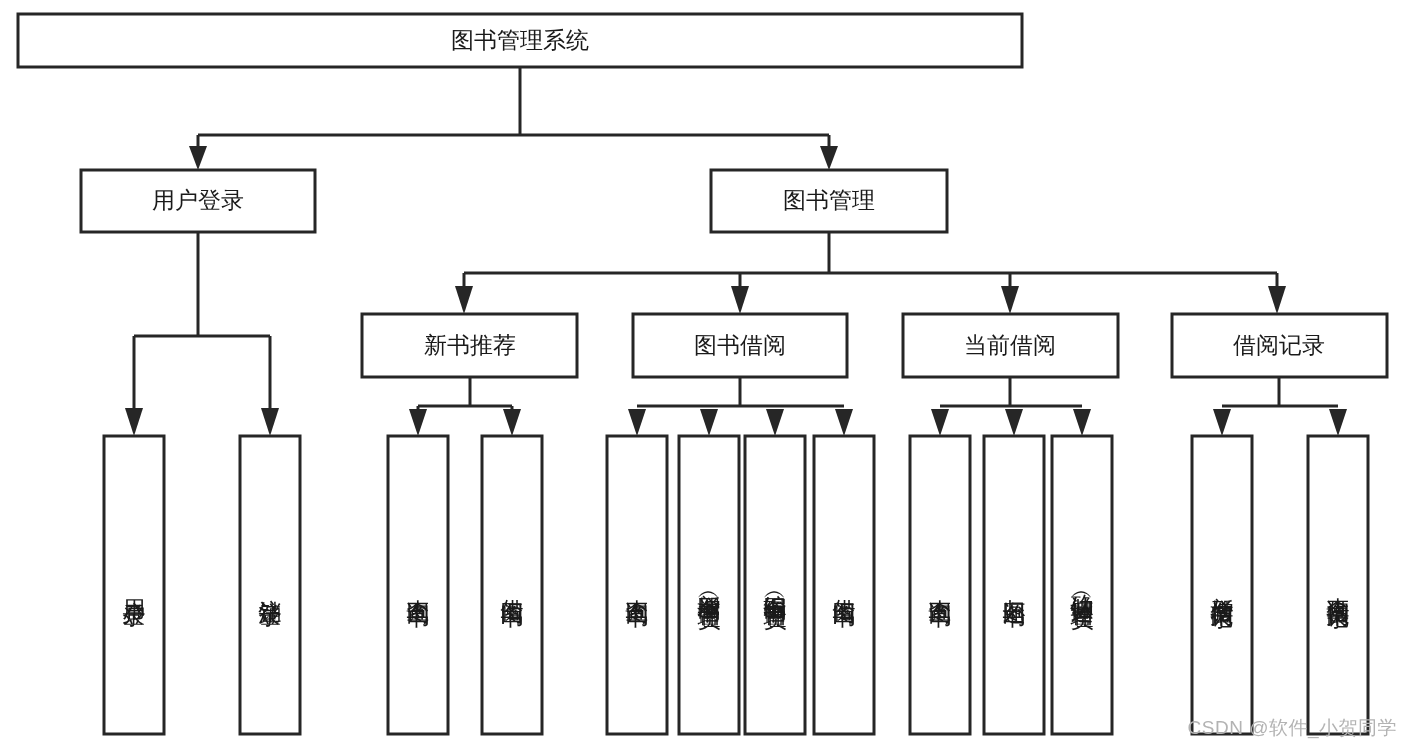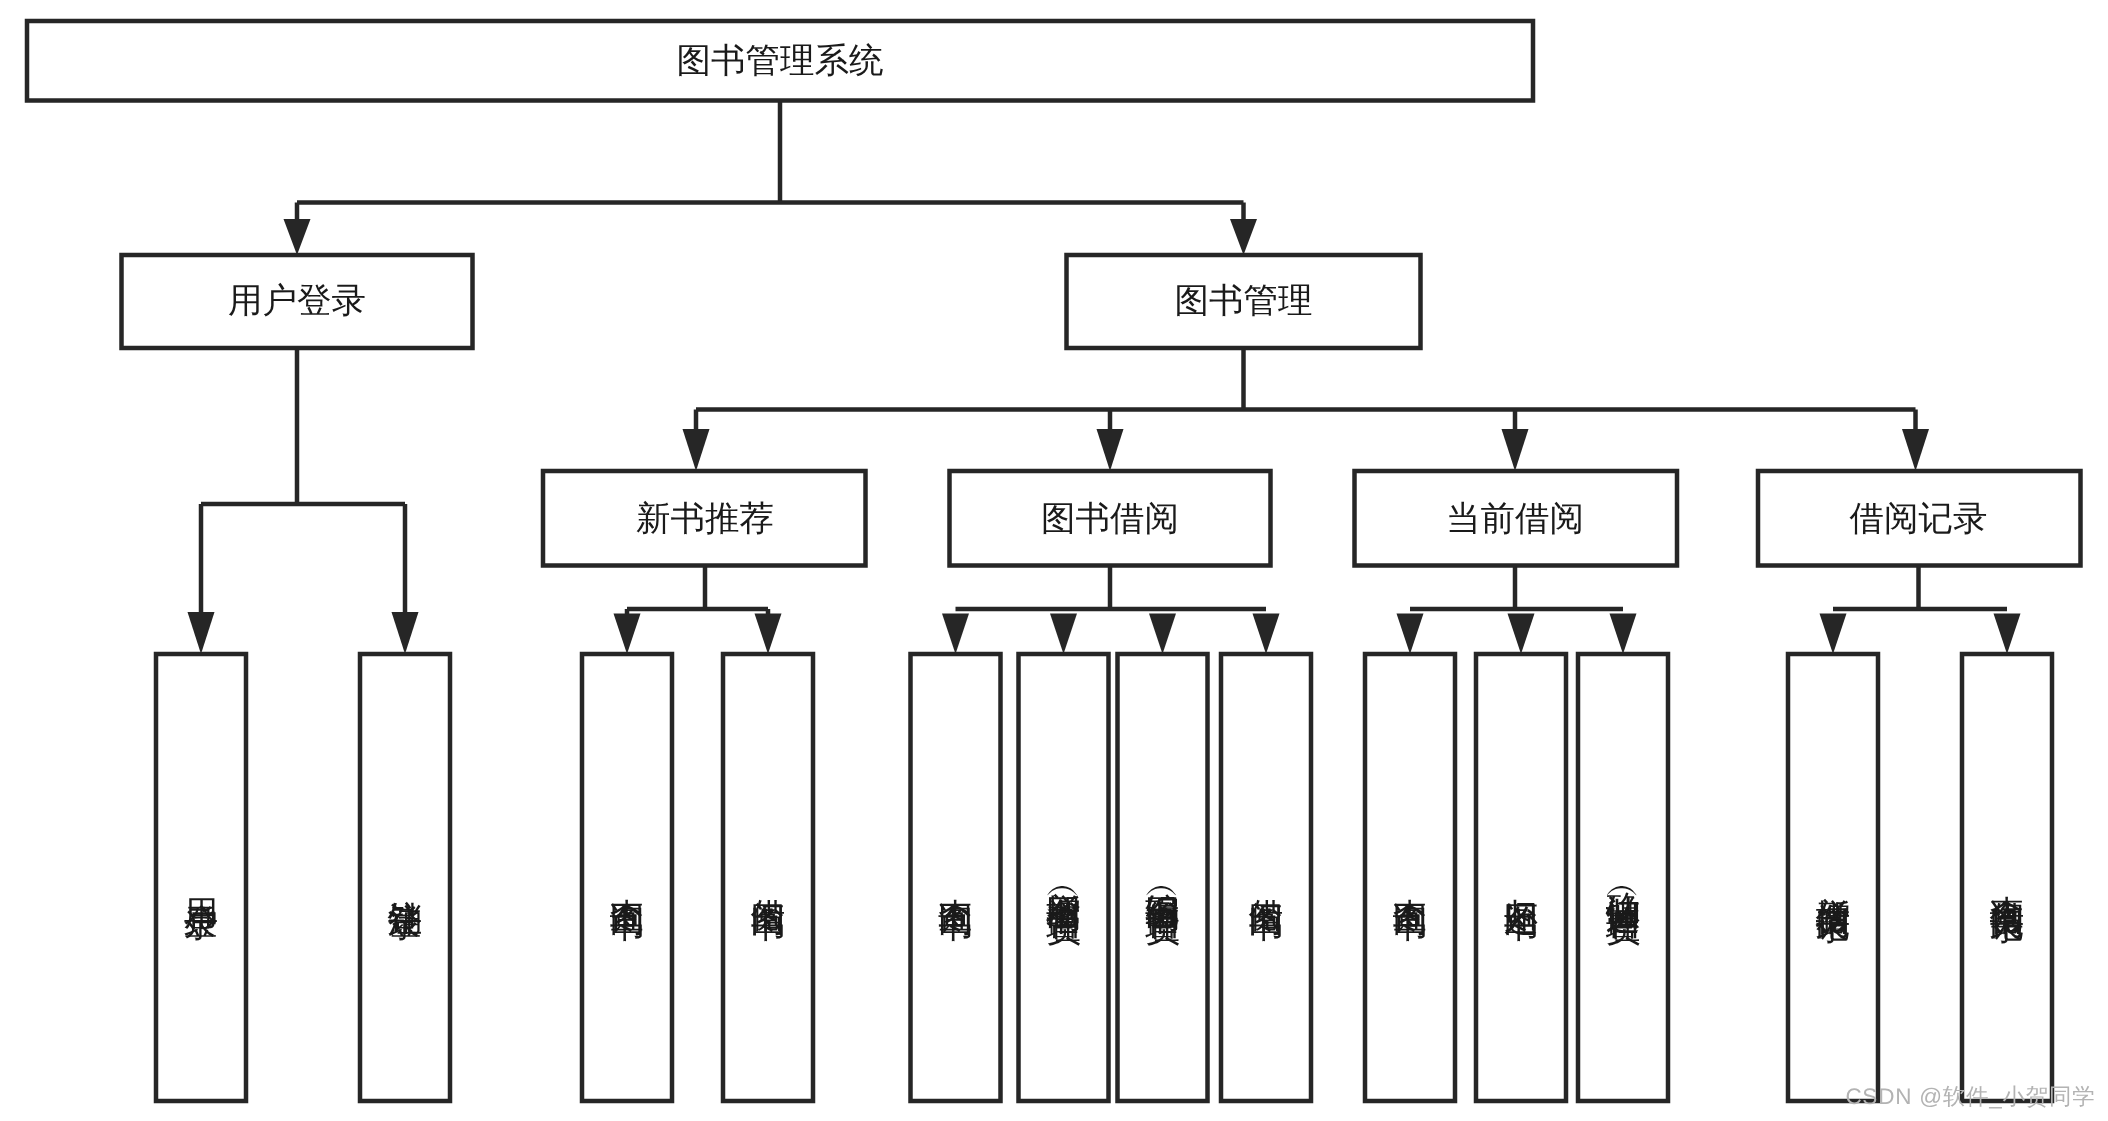--- a/index.html
+++ b/index.html
@@ -71,21 +71,21 @@
     align-items: center;
     justify-content: center;
     white-space: nowrap;
     pointer-events: none;
   }
   .watermark {
     position: absolute;
     right: 8px;
     bottom: 6px;
     font-family: "Liberation Sans", "DejaVu Sans", sans-serif;
-    font-size: 15px;
+    font-size: 19px;
     color: #b3b3b3;
     white-space: nowrap;
     letter-spacing: 0.5px;
   }
 </style>
 </head>
 <body>
 
 <div id="diagram-root">
 

